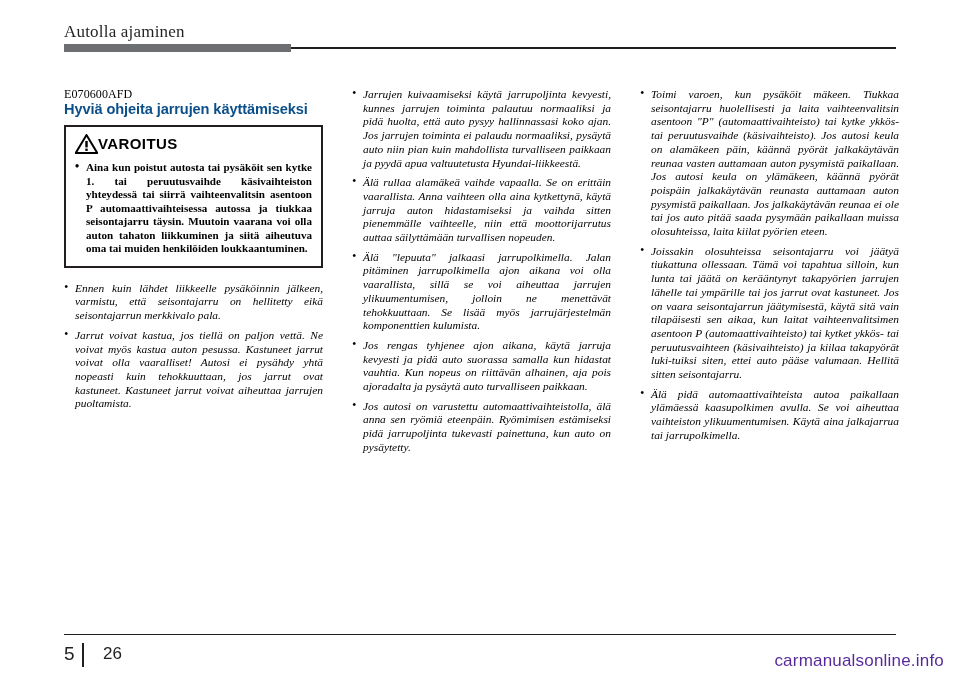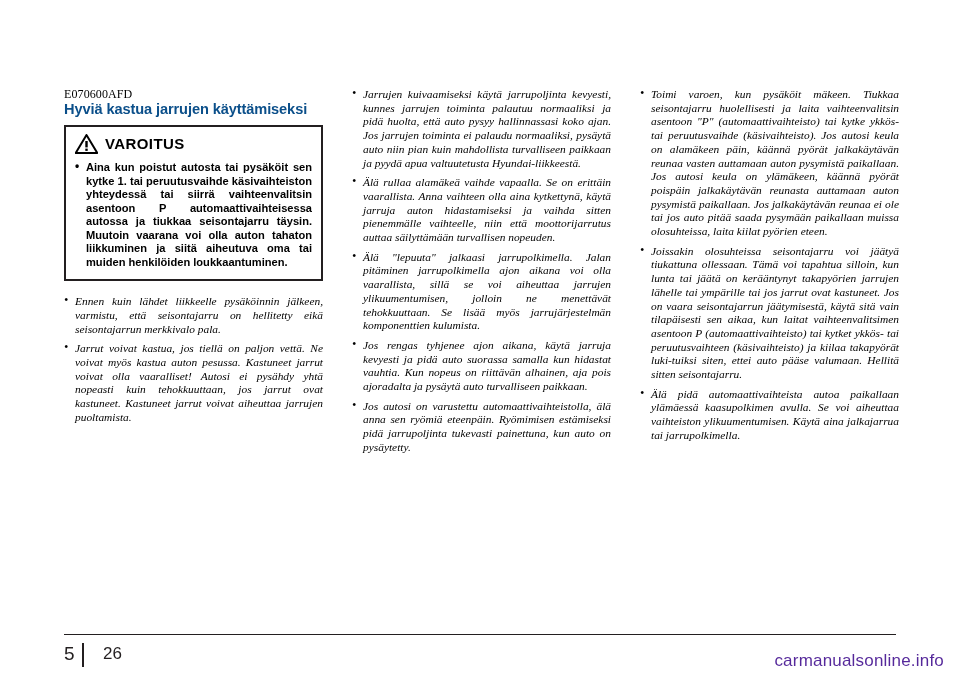--- a/index.html
+++ b/index.html
@@ -93,42 +93,41 @@
   .warn-box {
     border: 2px solid #231f20;
     box-sizing: border-box;
     width: 259px;
     padding: 7px 9px 10px 9px;
     margin-bottom: 14px;
   }
   .warn-head {
     display: flex;
     align-items: center;
-    gap: 7px;
     margin-bottom: 7px;
   }
   .warn-icon {
     width: 23px;
     height: 20px;
     flex: 0 0 auto;
   }
   .warn-title {
     font-family: "Liberation Sans", sans-serif;
     font-weight: bold;
     font-size: 15px;
     letter-spacing: 0.4px;
     color: #000;
   }
   .warn-list {
     margin: 0;
     padding: 0;
     list-style: none;
   }
   .warn-list li {
-    font-family: Liberation Sans, sans-serif;
+    font-family: Liberation Serif, serif;
     font-weight: bold;
     font-size: 11.1px;
     line-height: 13.5px;
     text-align: justify;
     position: relative;
     padding-left: 11px;
     margin-bottom: 7px;
   }
   .warn-list li:last-child { margin-bottom: 0; }
   .warn-list li::before {
@@ -209,26 +208,31 @@
     color: #4c1d95;
     letter-spacing: 0.2px;
     opacity: 0.95;
   }
 </style>
 </head>
 <body>
 
 <div class="page">
 
+  <div class="header">
+    <div class="header-title">Autolla ajaminen</div>
+    <div class="header-rule"></div>
+    <div class="header-rule-thick"></div>
+  </div>
 
   <div class="content">
 
     <div class="col col1">
       <div class="code">E070600AFD</div>
-      <div class="section-title">Hyviä kastua jarrujen käyttämiseksi</div>
+      <div class="section-title">Hyviä ohjeita jarrujen käyttämiseksi</div>
 
       <div class="warn-box">
         <div class="warn-head">
           <span class="warn-icon">
             <svg width="23" height="20" viewBox="0 0 23 20">
               <polygon points="11.5,1 22.3,19 0.7,19" fill="none" stroke="#000" stroke-width="2" stroke-linejoin="round"></polygon>
               <rect x="10.3" y="7" width="2.4" height="6.4" fill="#000"></rect>
               <rect x="10.3" y="14.6" width="2.4" height="2.3" fill="#000"></rect>
             </svg>
           </span>

